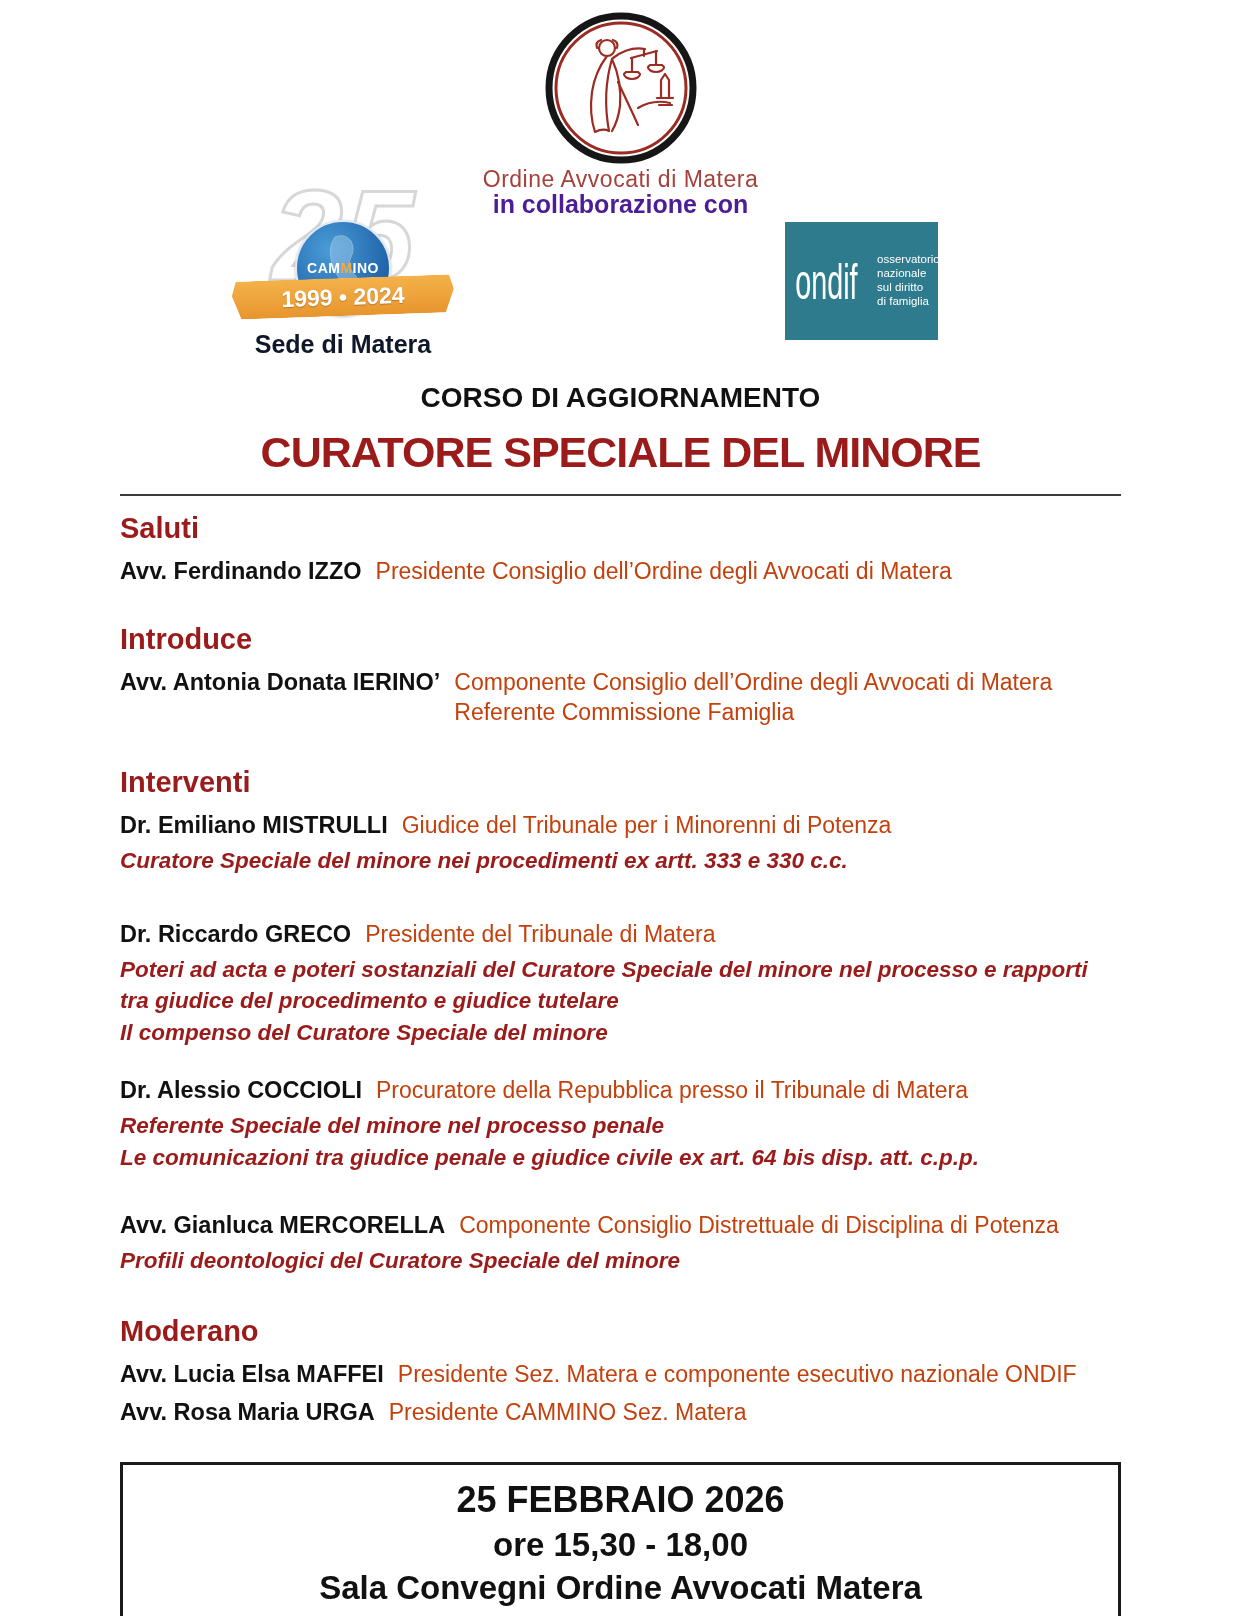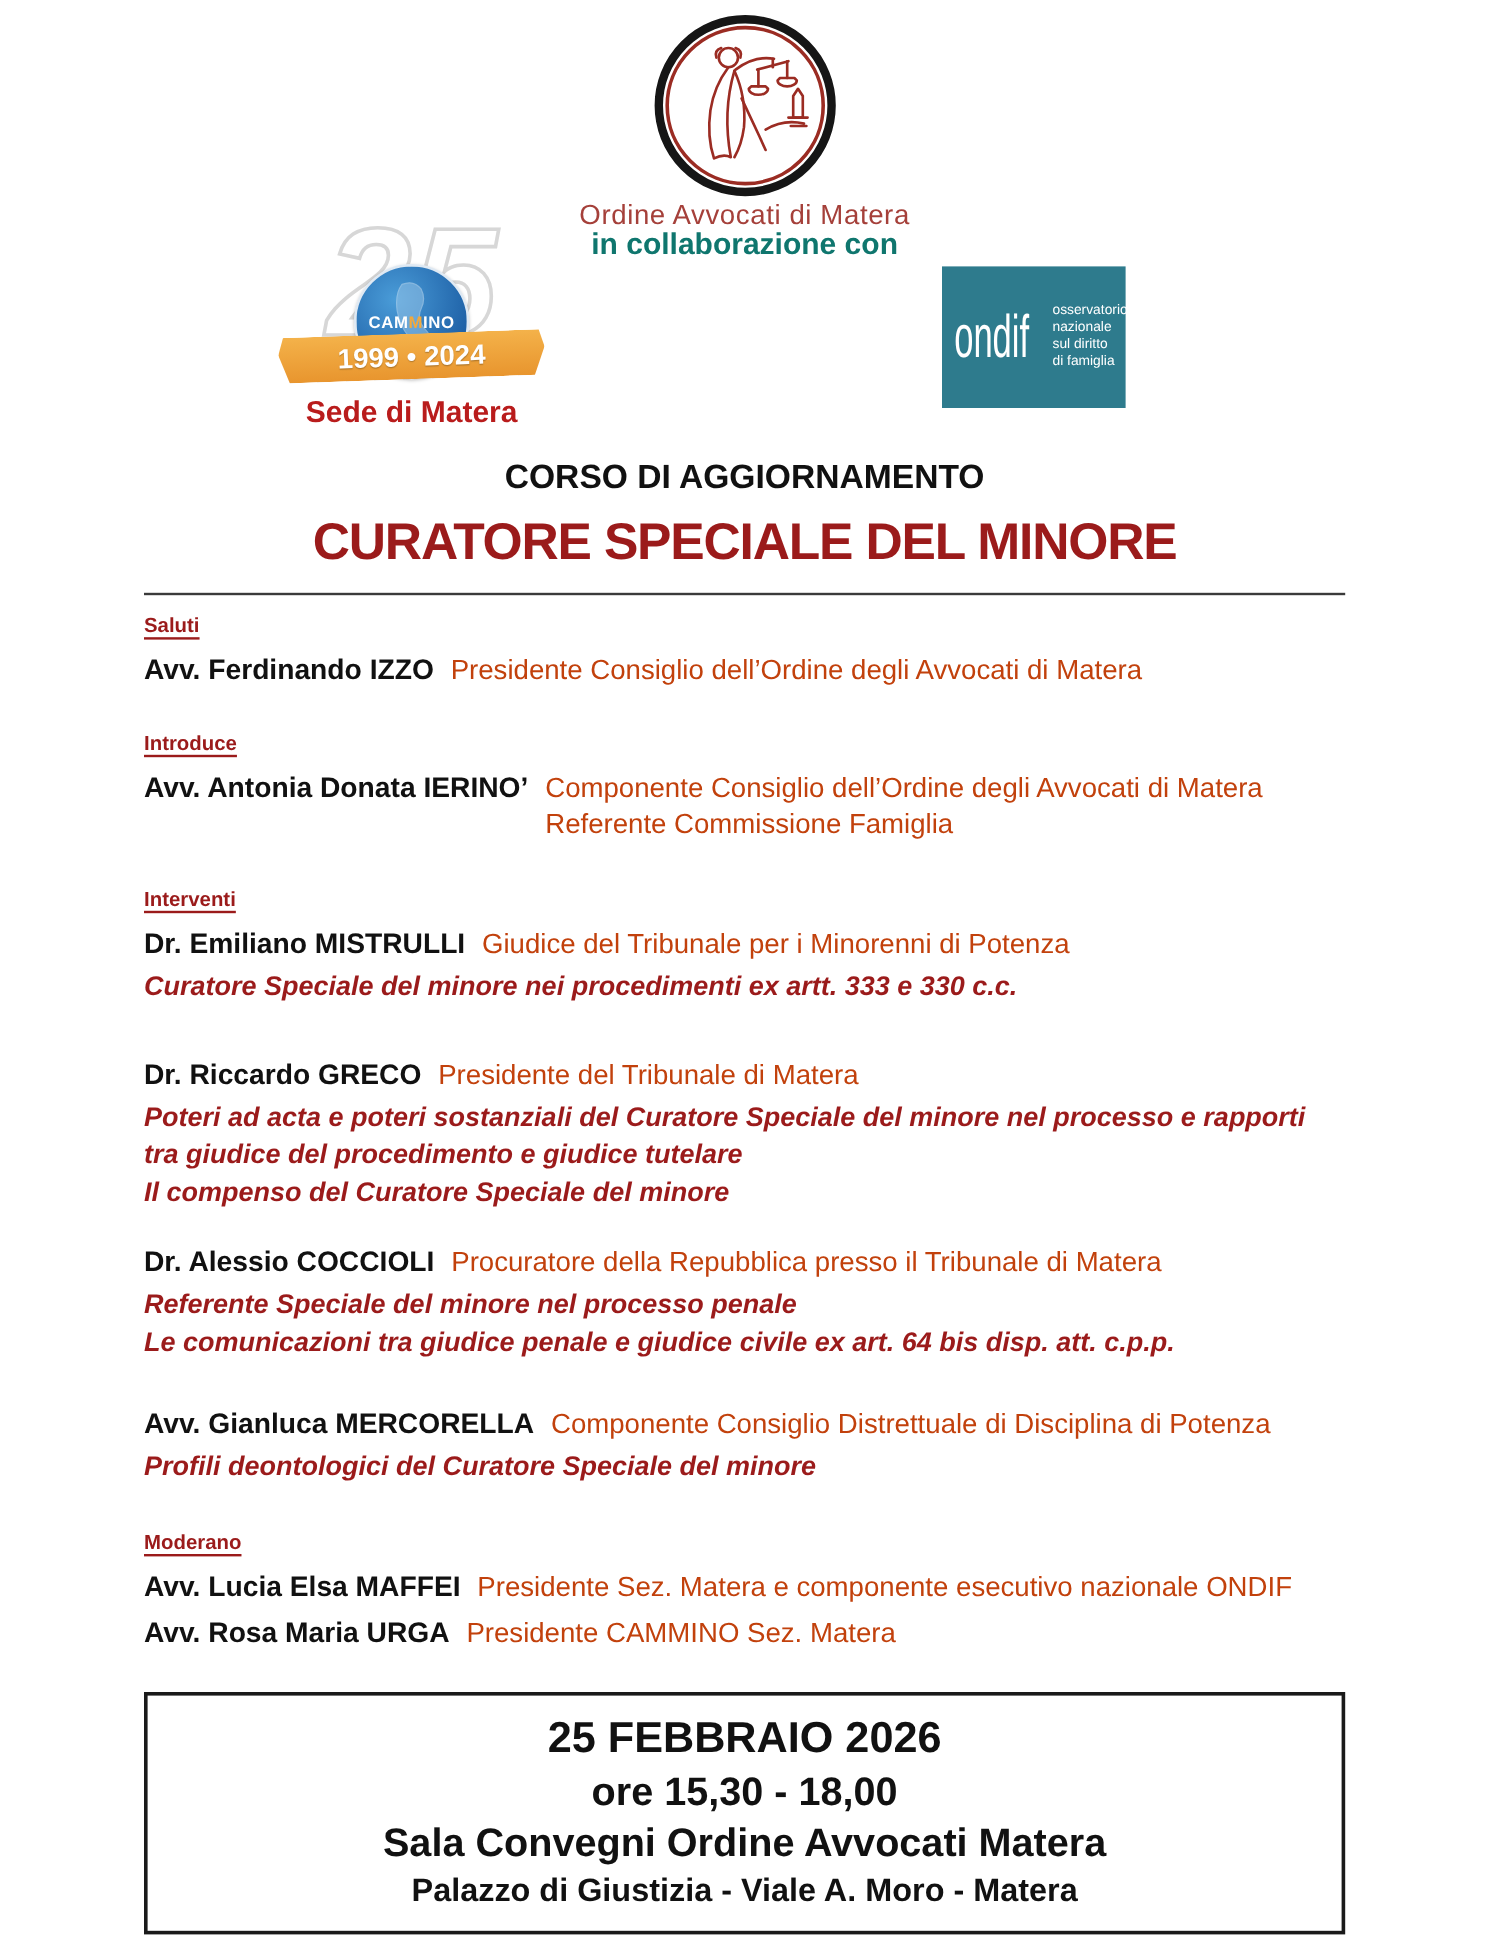--- a/index.html
+++ b/index.html
@@ -6,21 +6,21 @@
   html,body { width:1241px; height:1616px; background:#ffffff;
     font-family:"Liberation Sans", sans-serif; color:#111; overflow:hidden; }
   .page { position:relative; width:1241px; height:1616px; background:#fff; }
 
   
   .header-area { position:absolute; top:0; left:0; width:100%; height:382px;text-decoration:underline; }
   .justice-logo { position:absolute; left:50%; top:10px; transform:translateX(-50%); }
   .org-name { position:absolute; top:166px; width:100%; text-align:center;
     font-size:23px; color:#A5403A; letter-spacing:0.5px; }
   .collab { position:absolute; top:190px; width:100%; text-align:center;
-    font-size:25px; font-weight:bold; color:#0f766e; }
+    font-size:25px; font-weight:bold; color:#4c1d95; }
 
   
   .cammino { position:absolute; left:238px; top:196px; width:210px; height:166px; }
   .c25 { position:absolute; left:0; top:-24px; width:100%; text-align:center;
     font-size:128px; font-weight:bold; color:#ffffff; -webkit-text-stroke:3px #d7d7d7;
     font-style:italic; line-height:1; }
   .c-circle { position:absolute; left:50%; top:24px; transform:translateX(-50%);
     width:96px; height:96px; border-radius:50%;
     background:radial-gradient(circle at 35% 30%, #4a9cd8, #1d5fa5 75%);
     border:2px solid #dfe9f3; display:flex; align-items:center; justify-content:center;
@@ -28,40 +28,40 @@
   .c-map { position:absolute; opacity:.5; }
   .c-name { position:relative; font-size:14px; font-weight:bold; color:#fff; letter-spacing:.5px; }
   .c-name .mm { color:#f2a93c; }
   .c-ribbon { position:absolute; left:-6px; right:-6px; top:82px; height:38px;
     background:linear-gradient(#f4b24a, #e8952e);
     clip-path:polygon(2% 0, 98% 0, 100% 38%, 96% 100%, 4% 100%, 0 38%);
     display:flex; align-items:center; justify-content:center; transform:rotate(-2deg);
     box-shadow:0 2px 3px rgba(0,0,0,.2); }
   .c-ribbon span { font-size:23px; font-weight:bold; color:#fff; text-shadow:0 1px 1px rgba(0,0,0,.25); }
   .sede { position:absolute; top:134px; width:100%; text-align:center;
-    font-size:25px; font-weight:bold; color:#b91c1c; }
+    font-size:25px; font-weight:bold; color:#0f172a; }
 
   
   .ondif { position:absolute; left:785px; top:222px; width:153px; height:118px;
     background:#2E7B8D; display:flex; align-items:center; justify-content:center; gap:7px;
     padding:20px 6px; }
   .ondif-word { font-size:40px; font-weight:300; color:#fff; letter-spacing:0;
     transform:scaleX(.72) scaleY(1.25); transform-origin:center; line-height:1; }
   .ondif-desc { display:flex; flex-direction:column; }
   .ondif-desc span { font-size:11.5px; color:#fff; line-height:1.2; }
 
   
   .main { position:relative; padding:382px 120px 0 120px; }
   .kicker { text-align:center; font-size:28px; font-weight:bold; color:#111; }
   .main-title { text-align:center; font-size:43px; font-weight:bold; color:#9B1B1B;
     margin-top:14px; letter-spacing:-1px; }
   .rule { border:none; border-top:2px solid #3a3a3a; margin-top:17px; }
 
-  .sec-heading { font-size:17px; font-weight:bold; color:#9B1B1B;
-    text-decoration:underline; text-decoration-thickness:2px; text-underline-offset:4px; }
+  .sec-heading { font-size:29px; font-weight:bold; color:#9B1B1B;
+    text-decoration-thickness:2px; text-underline-offset:4px; }
   .speaker-line { display:flex; align-items:baseline; gap:14px; }
   .sp-name { font-size:23.5px; font-weight:bold; color:#111; white-space:nowrap; }
   .sp-role { font-size:23px; color:#c2410c; line-height:1.3; }
   .topic { font-size:22.5px; font-weight:bold; font-style:italic; color:#9B1B1B; line-height:1.4; }
 
   .mt-first { margin-top:16px; }
   .mt-row   { margin-top:12px; }
   .mt-sec   { margin-top:36px; }
   .mt-sec2  { margin-top:38px; }
   .mt-sp    { margin-top:44px; }

